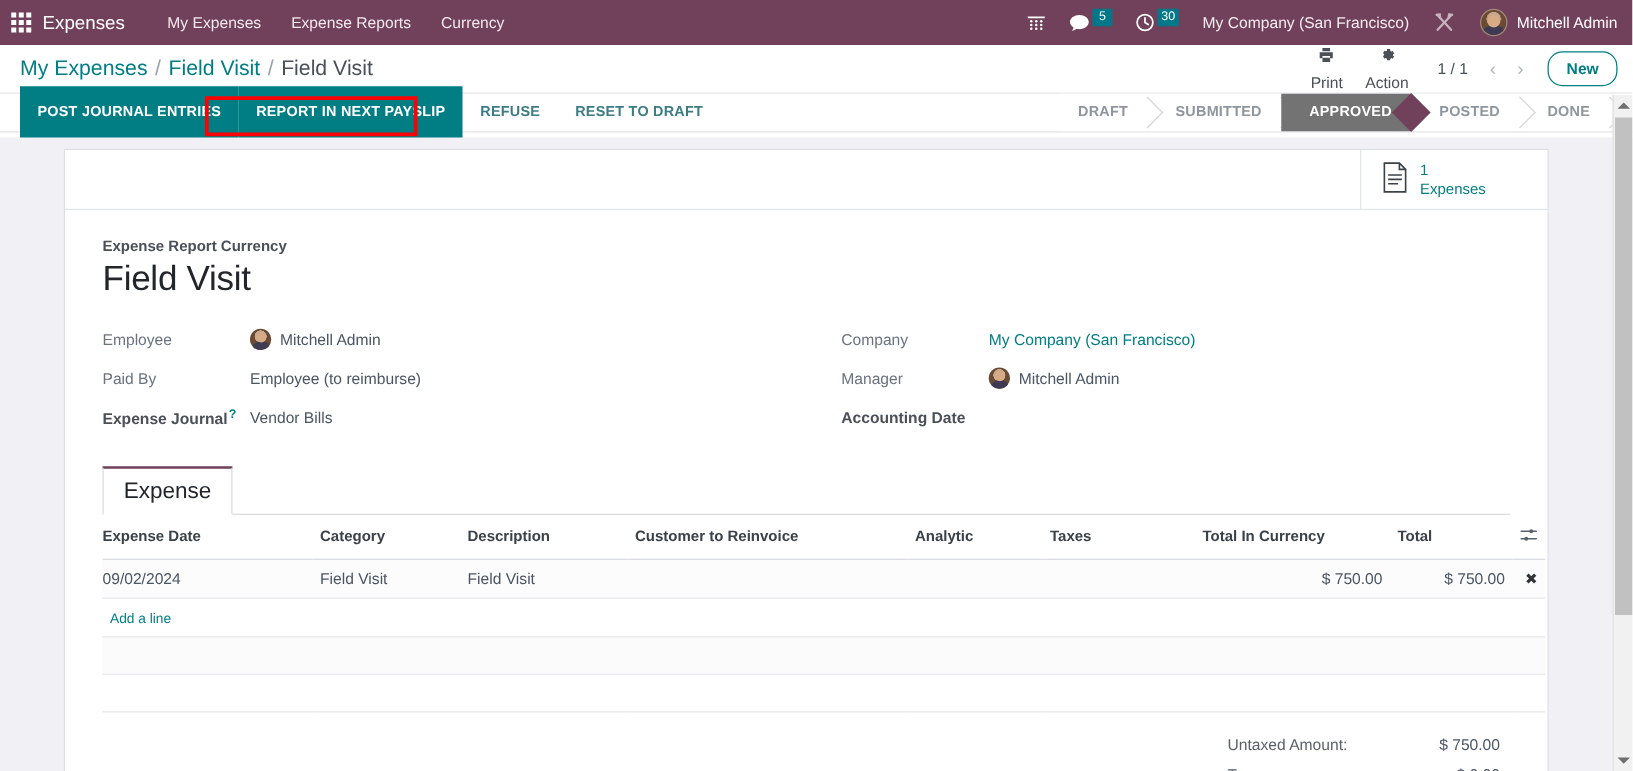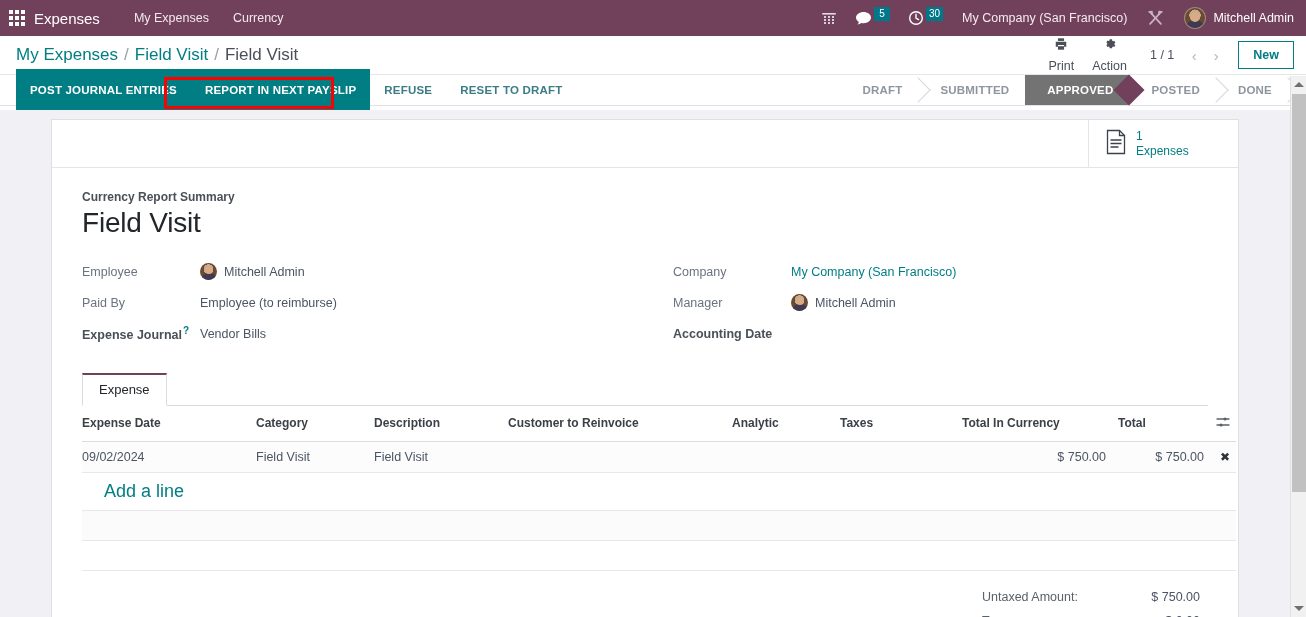--- a/index.html
+++ b/index.html
@@ -74,21 +74,21 @@
   }
   .pager { font-size: 12.5px; color: #4a4f58; padding: 0 10px 0 14px; white-space: nowrap; }
   .pager-arrows { display: flex; align-items: center; gap: 2px; margin-right: 12px; }
   .pg-arrow {
     width: 20px; height: 22px; display: flex; align-items: center; justify-content: center;
     color: #b0b6bd; cursor: pointer; font-size: 15px;
   }
   .new-btn {
     border: 1px solid #017e84; color: #017e84; background: #fff;
     font-size: 12.5px; font-weight: 700; padding: 5px 14px; cursor: pointer;
-    border-radius: 0; line-height: 1.3;
+    border-radius: 12px; line-height: 1.3;
   }
 
   
   .statusbar {
     height: 32px; background: #ffffff; border-top: 1px solid #e4e6ea; border-bottom: 1px solid #dfe2e6;
     display: flex; align-items: stretch; padding-left: 16px;
   }
   .sb-buttons { display: flex; align-items: center; gap: 0; }
   .btn-primary {
     background: #017e84; color: #ffffff; font-size: 11.5px; font-weight: 700;
@@ -167,21 +167,21 @@
   }
   .mini-avatar::before {
     content: ""; position: absolute; left: 50%; top: 20%; width: 8px; height: 8px;
     transform: translateX(-50%); border-radius: 50%; background: #d8ab87; z-index: 2;
   }
 
   
   .notebook { margin-top: 22px; }
   .nb-tabs { display: flex; border-bottom: 1px solid #d9dce0; padding-left: 0; }
   .nb-tab {
-    font-size: 13px; color: #4a4f58; padding: 8px 16px; cursor: pointer;
+    font-size: 18px; color: #4a4f58; padding: 8px 16px; cursor: pointer;
     border: 1px solid transparent; margin-bottom: -1px; background: transparent;
   }
   .nb-tab.active {
     border-color: #d9dce0 #d9dce0 #ffffff; border-top: 2px solid #71405b;
     background: #ffffff; color: #22262b; padding-top: 7px;
   }
 
   table.lines { width: 100%; border-collapse: collapse; table-layout: fixed; }
   table.lines th {
     font-size: 12px; font-weight: 700; color: #3b4148; text-align: left;
@@ -198,21 +198,21 @@
   .c-desc { width: 134px; }
   .c-cust { width: 224px; }
   .c-ana { width: 108px; }
   .c-tax { width: 122px; }
   .c-cur { width: 156px; }
   .c-tot { width: 98px; }
   .c-x { width: 26px; }
   .optional-toggle { color: #5b6168; cursor: pointer; display: inline-block; }
   .row-del { color: #2f3439; cursor: pointer; font-size: 12px; }
   .addline { padding: 9px 6px 9px 0; }
-  .addline a { color: #017e84; font-size: 18px; cursor: pointer; text-decoration: none; margin-left: 16px; }
+  .addline a { color: #017e84; font-size: 11px; cursor: pointer; text-decoration: none; }
   tr.filler td { height: 30px; border-bottom: 1px solid #e6e8eb; background: #ffffff; }
   tr.filler.shade td { background: #fbfbfc; }
 
   
   .totals { display: flex; justify-content: flex-end; padding: 14px 8px 22px 0; }
   .totals-box { width: 218px; }
   .t-row { display: flex; justify-content: space-between; padding: 5px 0; font-size: 12.5px; color: #5b6168; }
   .t-row .t-val { color: #4b5563; }
 
   
@@ -246,20 +246,21 @@
       <span></span>
         <span></span>
         <span></span>
       <span></span>
         <span></span>
         <span></span>
     </div>
     <div class="brand">Expenses</div>
 
     <div class="menu-item">My Expenses</div>
+    <div class="menu-item">Expense Reports</div>
     <div class="menu-item">Currency</div>
 
     <div class="nav-right">
       <div class="nav-icon">
         <svg width="16" height="16" viewBox="0 0 16 16" fill="#ffffff">
           <path d="M1.2 3.2h13.6v1.3H1.2z"></path>
           <circle cx="4" cy="7" r="1"></circle>
             <circle cx="8" cy="7" r="1"></circle>
             <circle cx="12" cy="7" r="1"></circle>
           <circle cx="4" cy="10" r="1"></circle>
@@ -368,21 +369,21 @@
             </svg>
           </span>
           <span class="smart-txt">
             <span class="smart-val">1</span>
             <span class="smart-lbl">Expenses</span>
           </span>
         </div>
       </div>
 
       <div class="sheet-body">
-        <div class="form-subtitle">Currency Report Summary</div>
+        <div class="form-subtitle">Expense Report Currency</div>
         <div class="form-title">Field Visit</div>
 
         <div class="fields">
           <div class="col">
 
             <div class="frow">
               <div class="flabel">Employee</div>
               <div class="fval">
                 <span class="mini-avatar"></span>
                 <span>Mitchell Admin</span>

